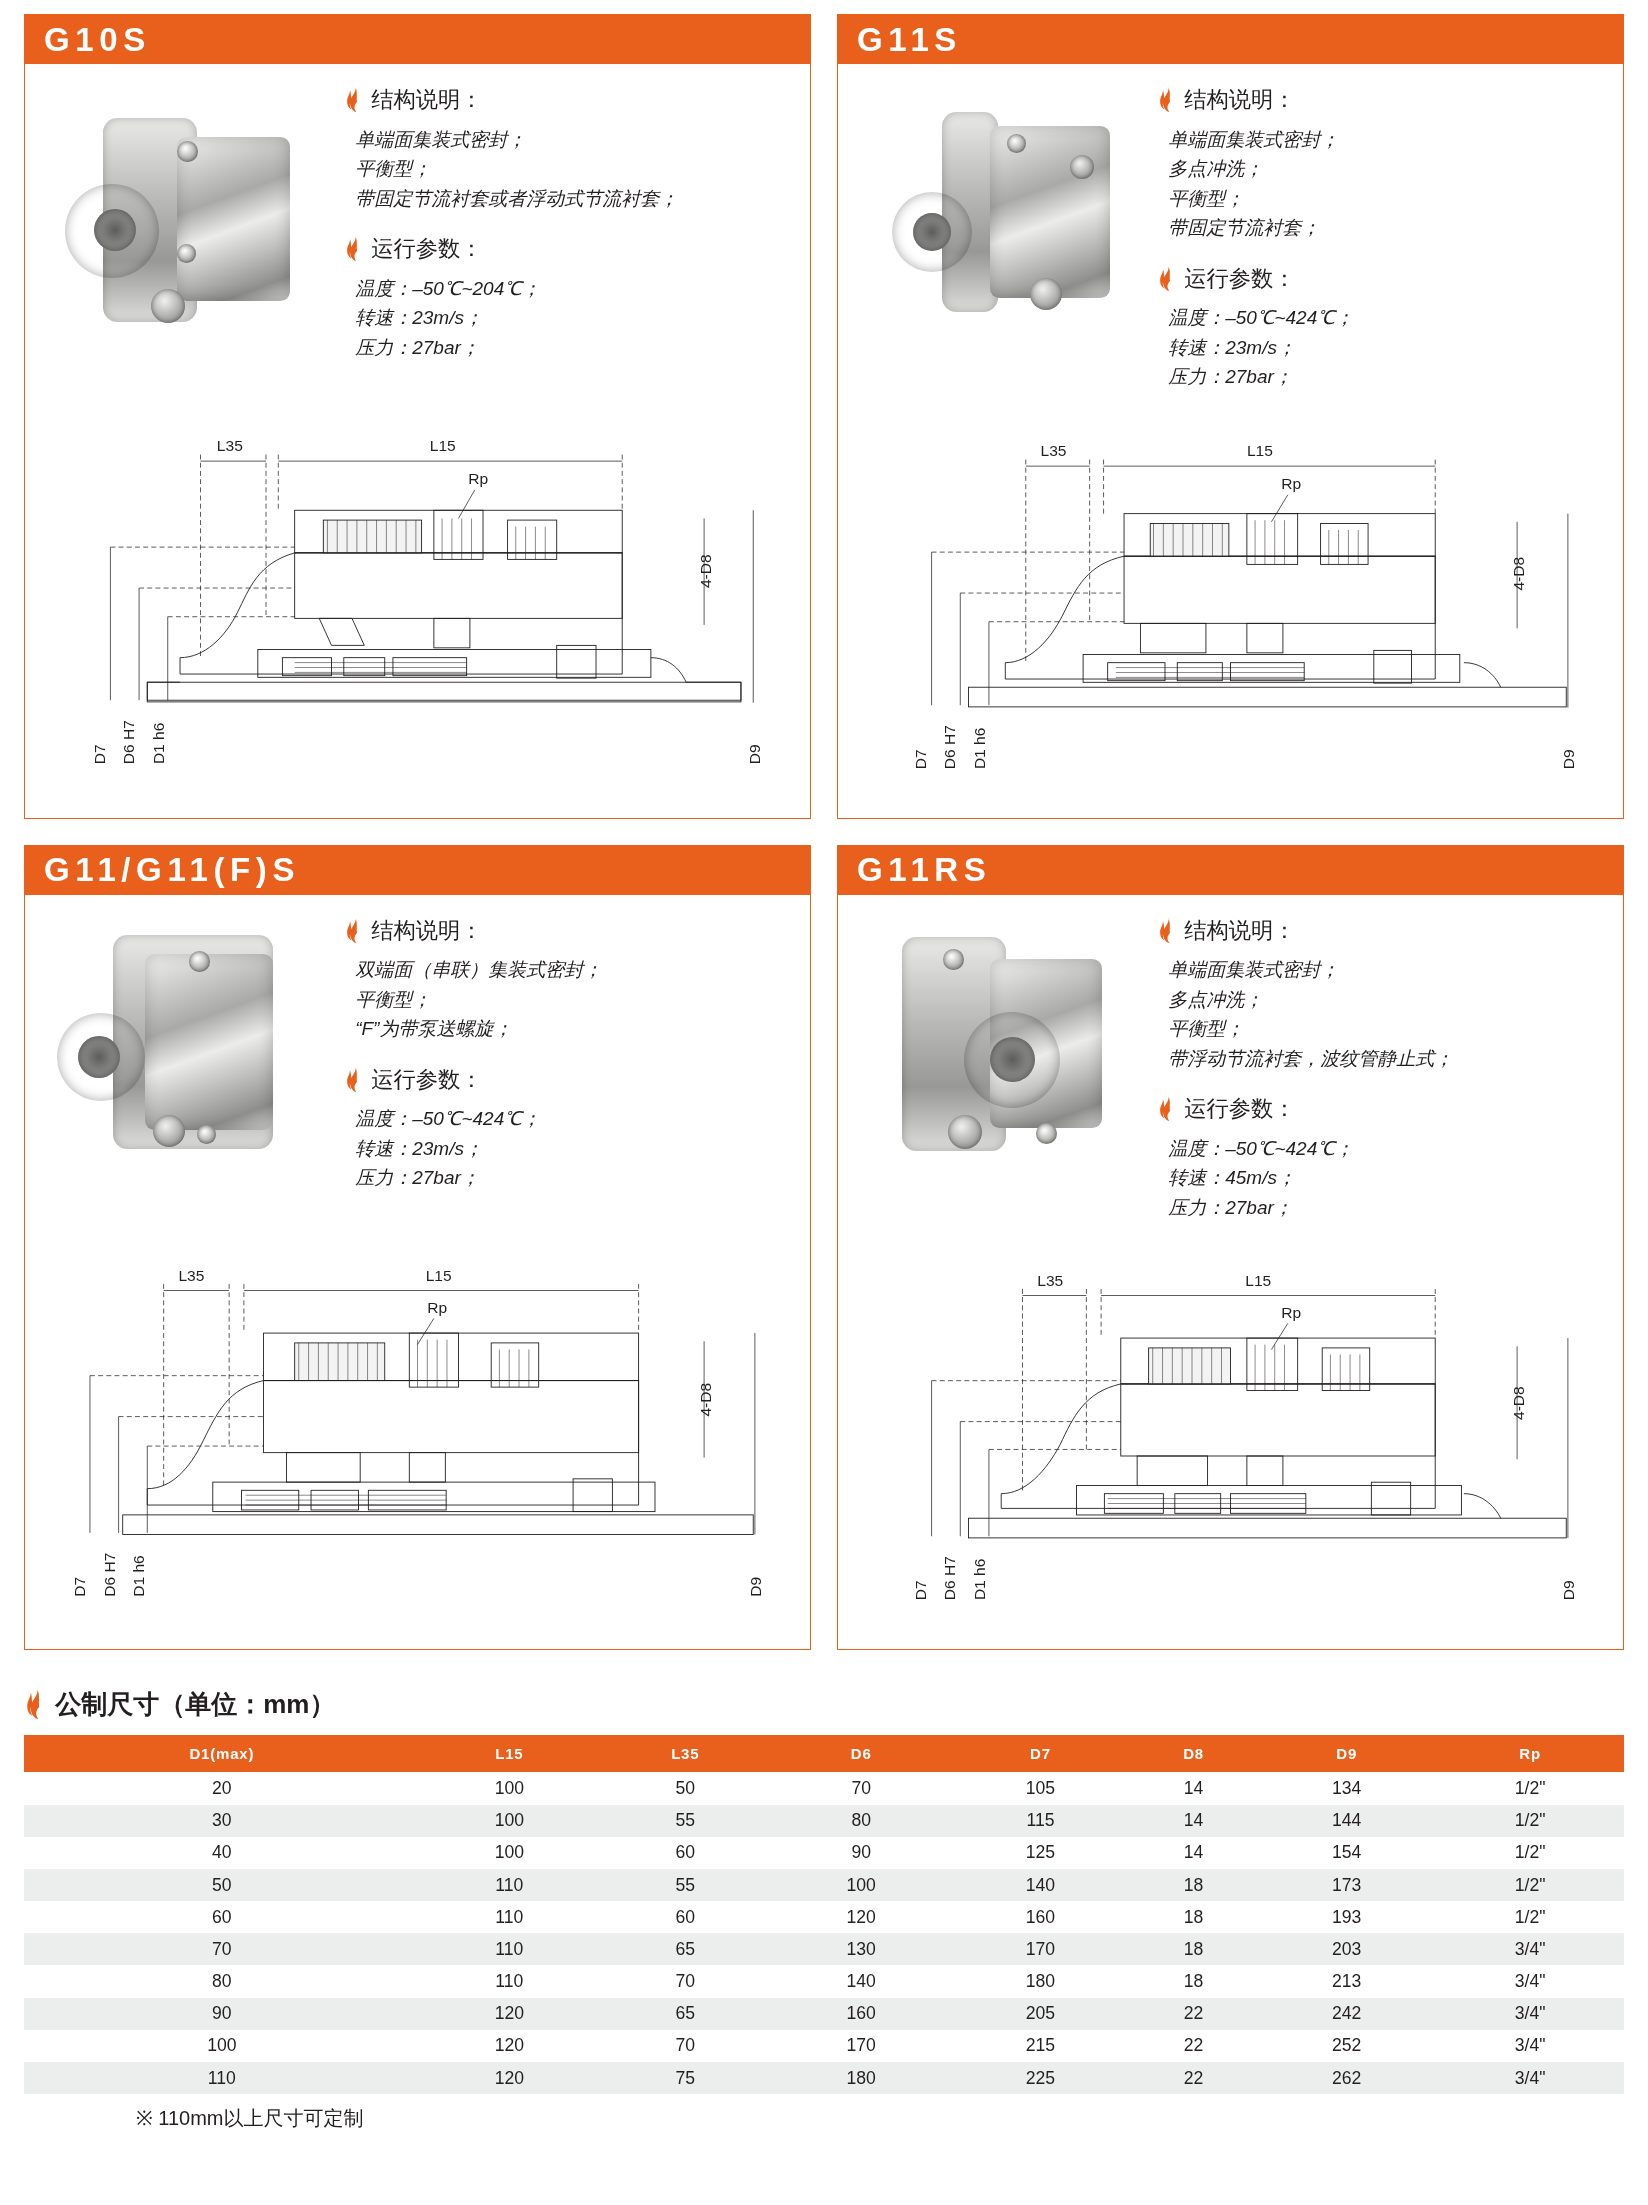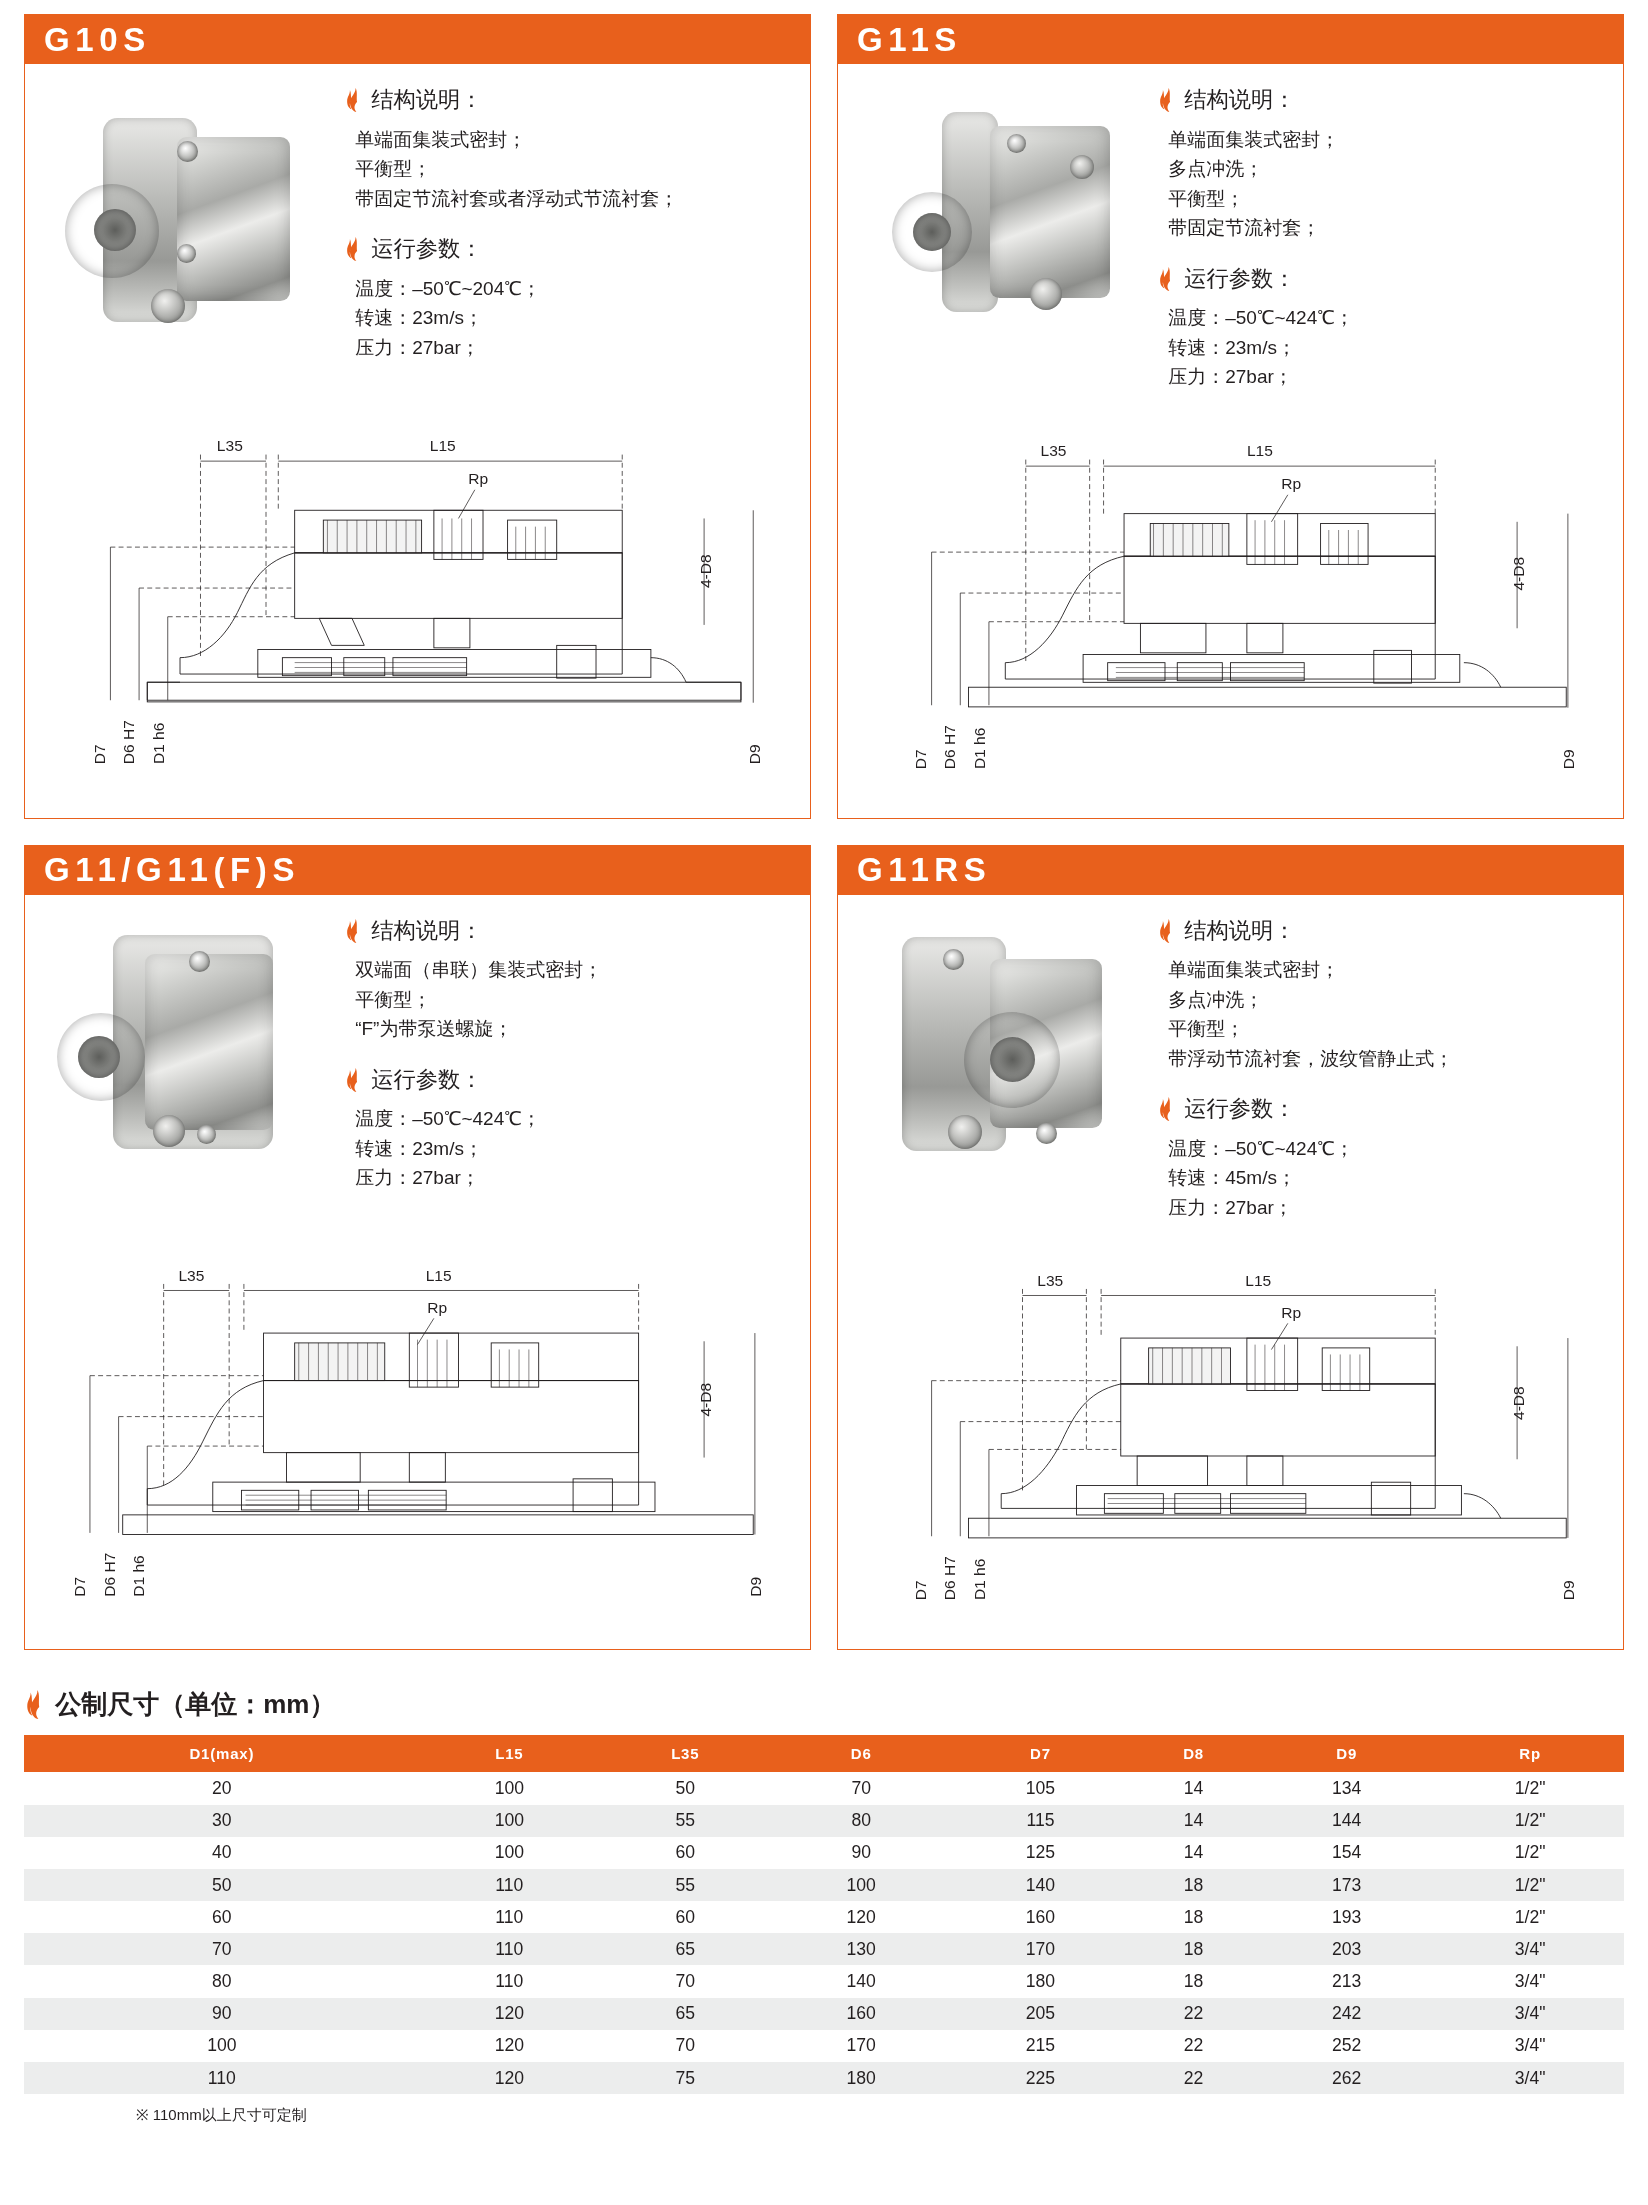--- a/index.html
+++ b/index.html
@@ -73,21 +73,21 @@
     width: 14.4px; height: 24px;
     flex: none;
     display: block;
   }
   .spec-list {
     font-size: 19px;
     line-height: 1.55;
     color: #231f20;
     margin: 0 0 21px 8px;
   }
-  .spec-list div { white-space: nowrap; }
+  .spec-list div { white-space: nowrap; font-style: italic; }
   
   .drawing {
     padding: 4.8px 24px 4.8px 24px;
   }
   .drawing svg { display: block; width: 100%; height: auto; }
 
   
   .table-section { margin-top: 37px; }
   .table-title {
     display: flex; align-items: center; gap: 10.4px;
@@ -111,21 +111,21 @@
   table.dims tbody td {
     text-align: center;
     padding: 5.6px 0;
     font-size: 17.6px;
     color: #231f20;
     border: none;
   }
   table.dims tbody tr:nth-child(odd) { background: #ffffff; }
   table.dims tbody tr:nth-child(even) { background: #eceded; }
   .table-note {
-    font-size: 15px;
+    font-size: 20px;
     margin: 9.6px 0 0 112px;
     color: #231f20;
   }
 
   
   .seal {
     position: relative;
     width: 263px;
     height: 263px;
   }

